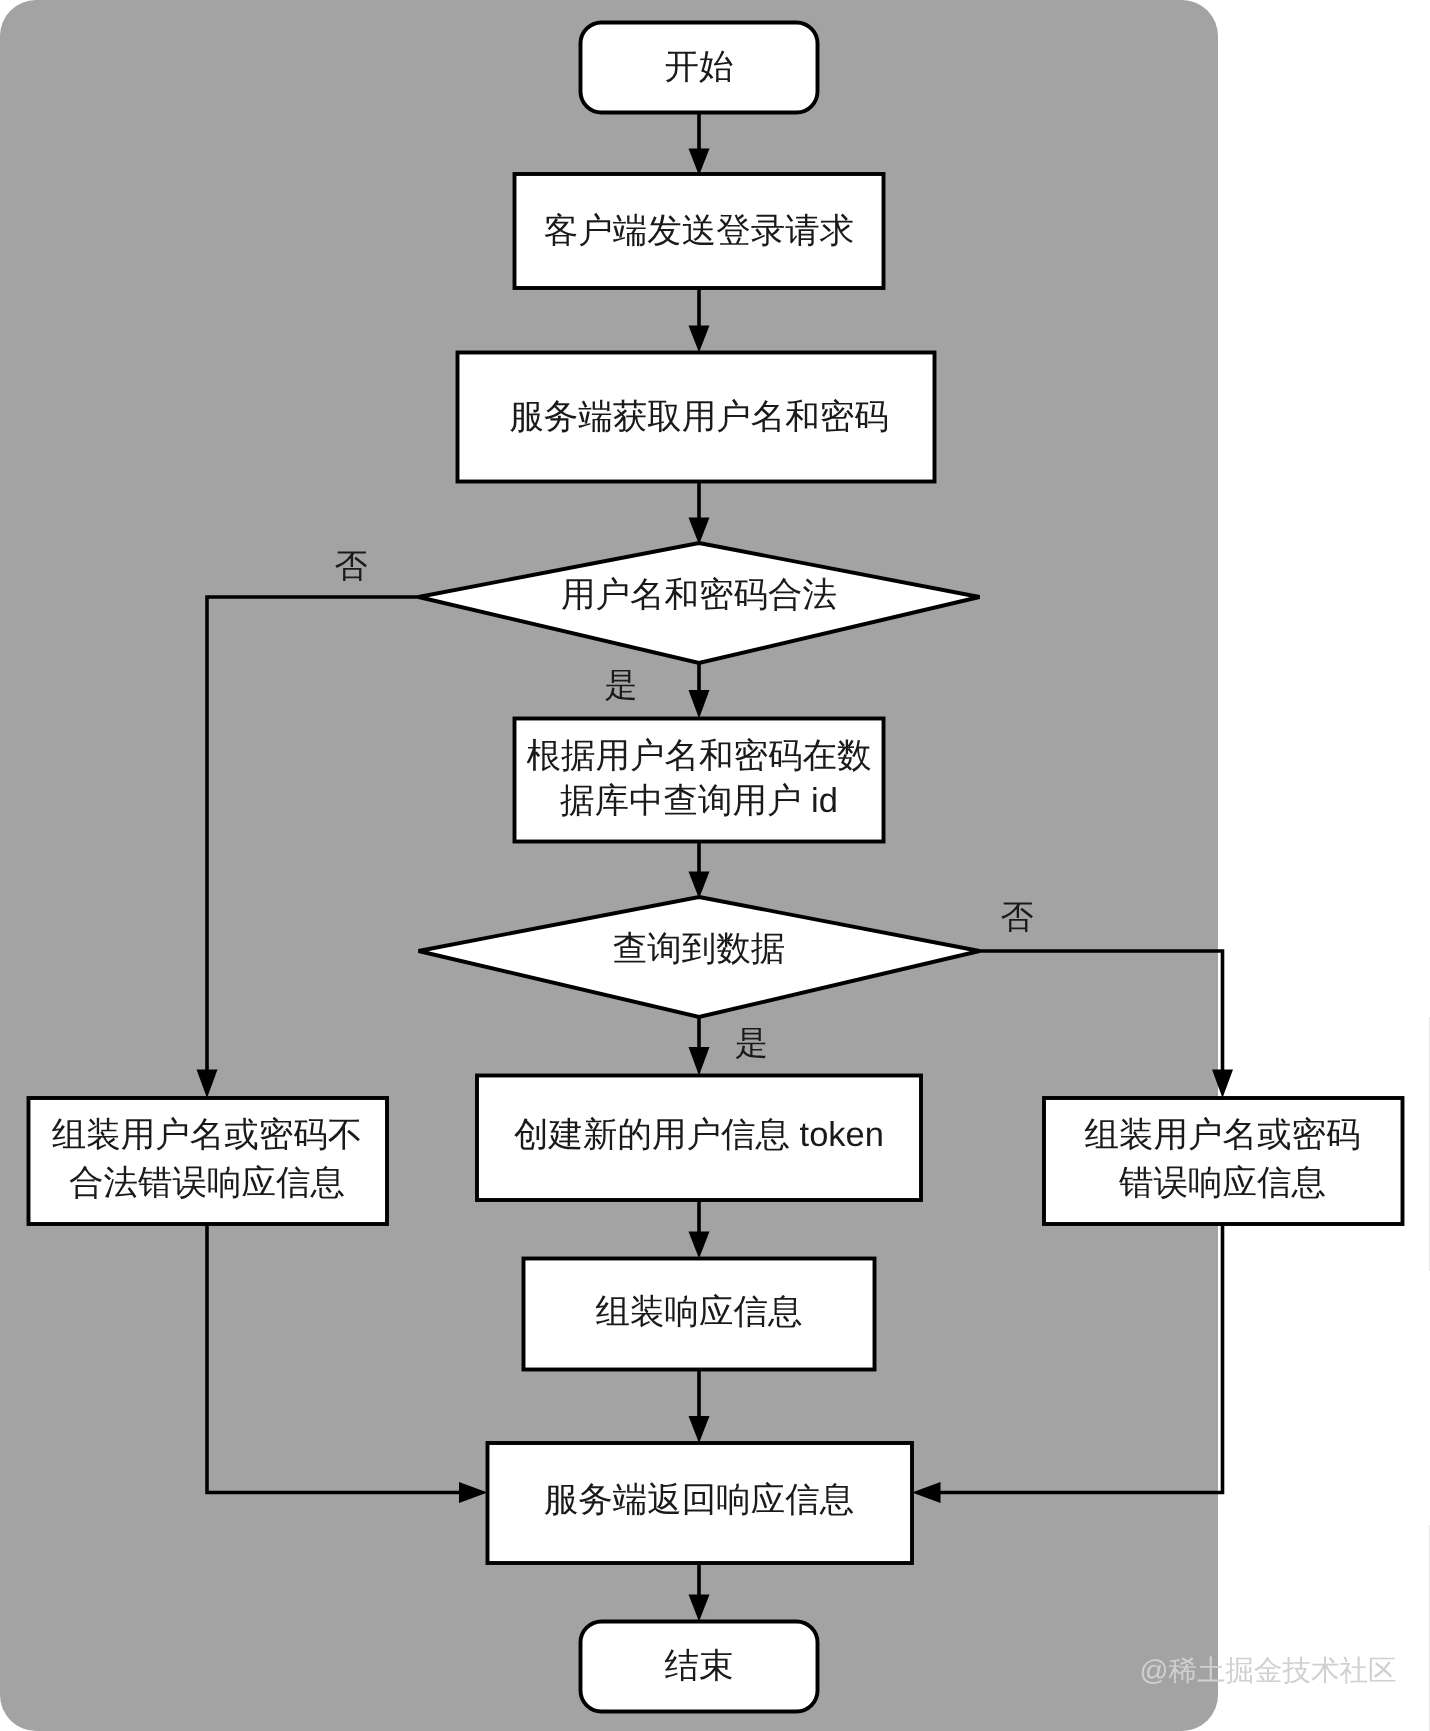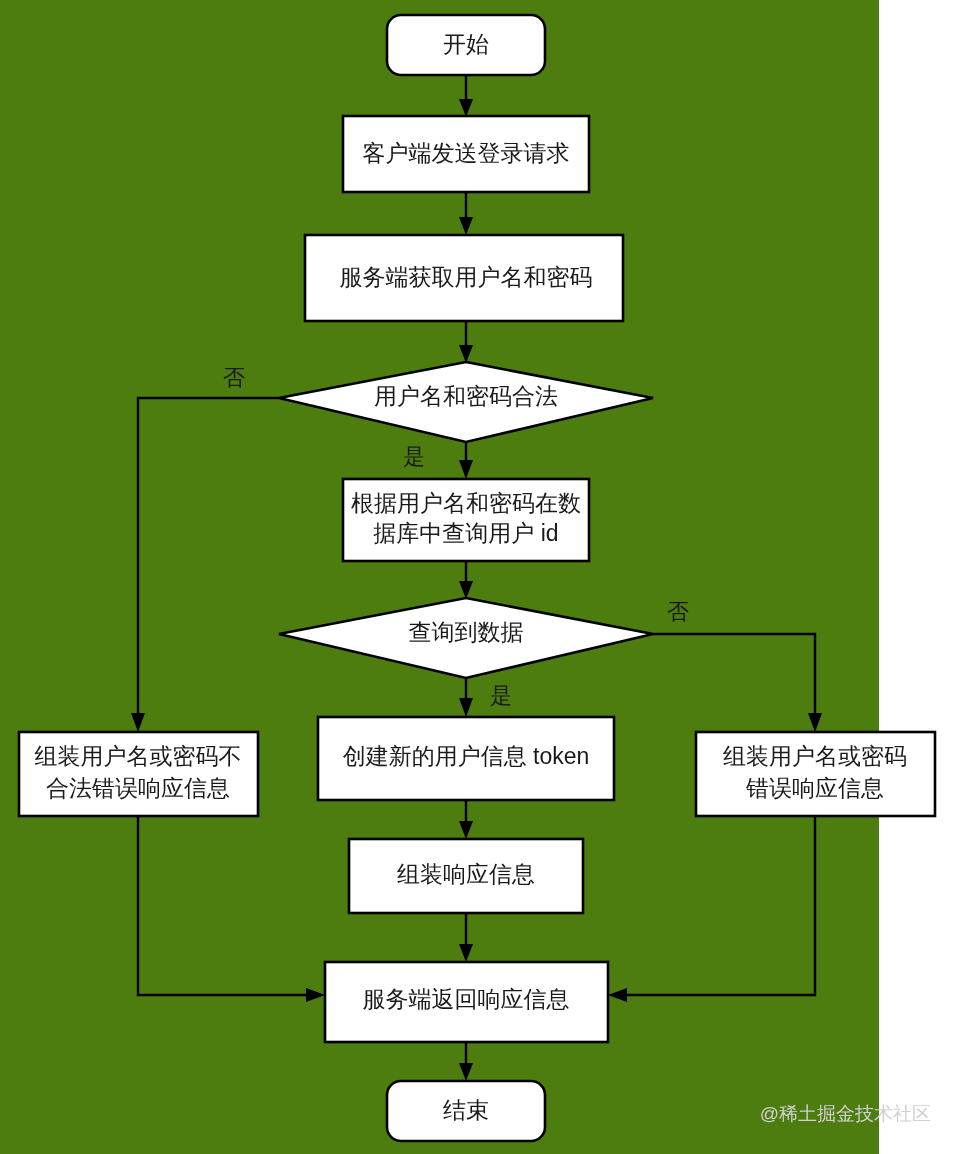--- a/index.html
+++ b/index.html
@@ -8,23 +8,24 @@
     background: #ffffff;
   }
   body {
     width: 953px;
     height: 1154px;
     font-family: "Liberation Sans", "DejaVu Sans", sans-serif;
     overflow: hidden;
   }
   #flowchart-root {
     position: relative;
-    width: 879px;
+    width: 812px;
     height: 1154px;
-    background: #4d7c0f;
+    background: #a3a3a3;
+    border-radius: 24px;
   }
   svg.flow-canvas {
     display: block;
     width: 953px;
     height: 1154px;
   }
   .node-shape {
     fill: #ffffff;
     stroke: #000000;
     stroke-width: 2.6;

